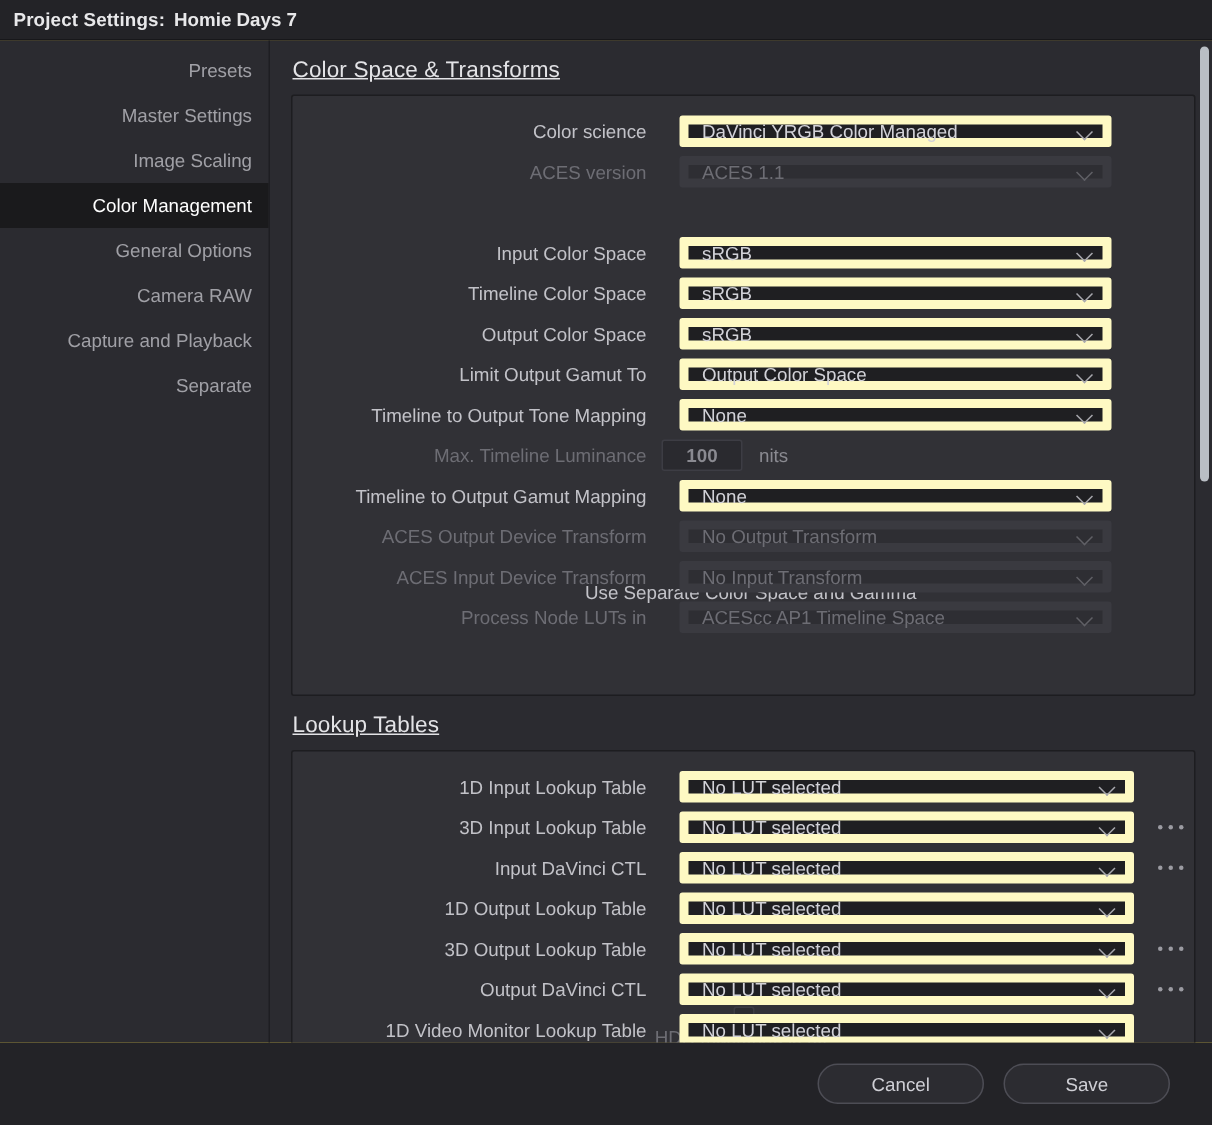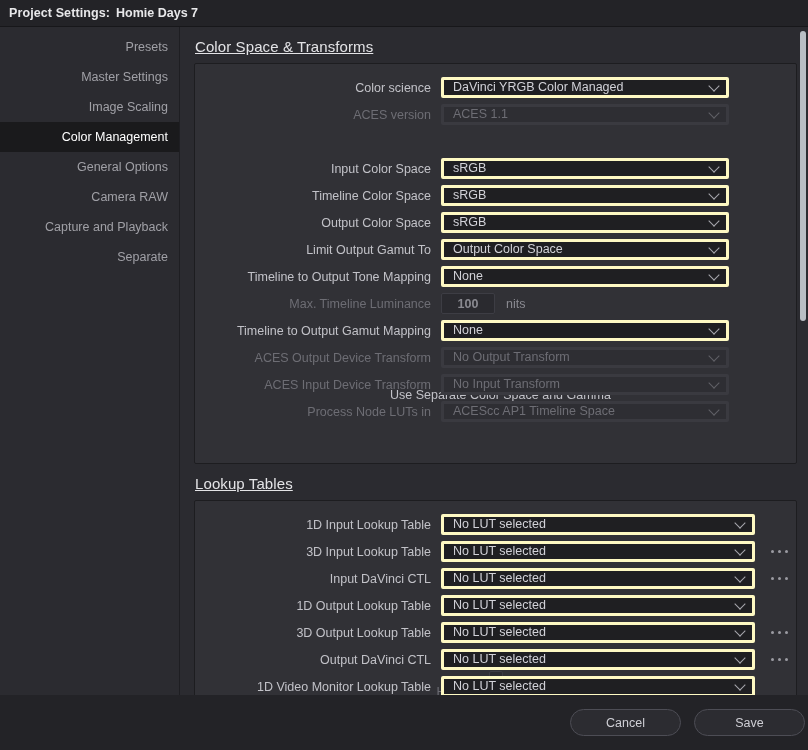--- a/index.html
+++ b/index.html
@@ -115,27 +115,28 @@
     color: #c2c2c8;
     font-size: 12.5px;
     white-space: nowrap;
   }
   .row-label.dim { color: #6d6d74; }
 
   
   .dropdown {
     height: 21px;
     background: #1f1f22;
-    border: 3px solid #fef9c3;
+    border: 6px solid #fef9c3;
     border-radius: 2px;
     display: flex;
-    align-items: flex-start;
+    align-items: center;
     padding: 0 6px 0 9px;
     cursor: default;
     position: relative;
+    margin-left: 12px;
   }
   .dropdown.wide  { width: 288px; }
   .dropdown.lut   { width: 320px; }
   .dropdown .dval {
     flex: 1 1 auto;
     color: #d2d2d8;
     font-size: 12.5px;
     white-space: nowrap;
     overflow: hidden;
   }
@@ -253,21 +254,21 @@
   }
 
   
   .footer {
     flex: 0 0 55px;
     height: 55px;
     background: #232327;
     display: flex;
     align-items: center;
     justify-content: flex-end;
-    padding-right: 3px;
+    padding-right: 28px;
     gap: 13px;
   }
   .btn {
     width: 111px;
     height: 27px;
     border-radius: 14px;
     border: 1px solid #4d4d55;
     background: #2c2c31;
     color: #cfcfd5;
     font-size: 12.5px;

